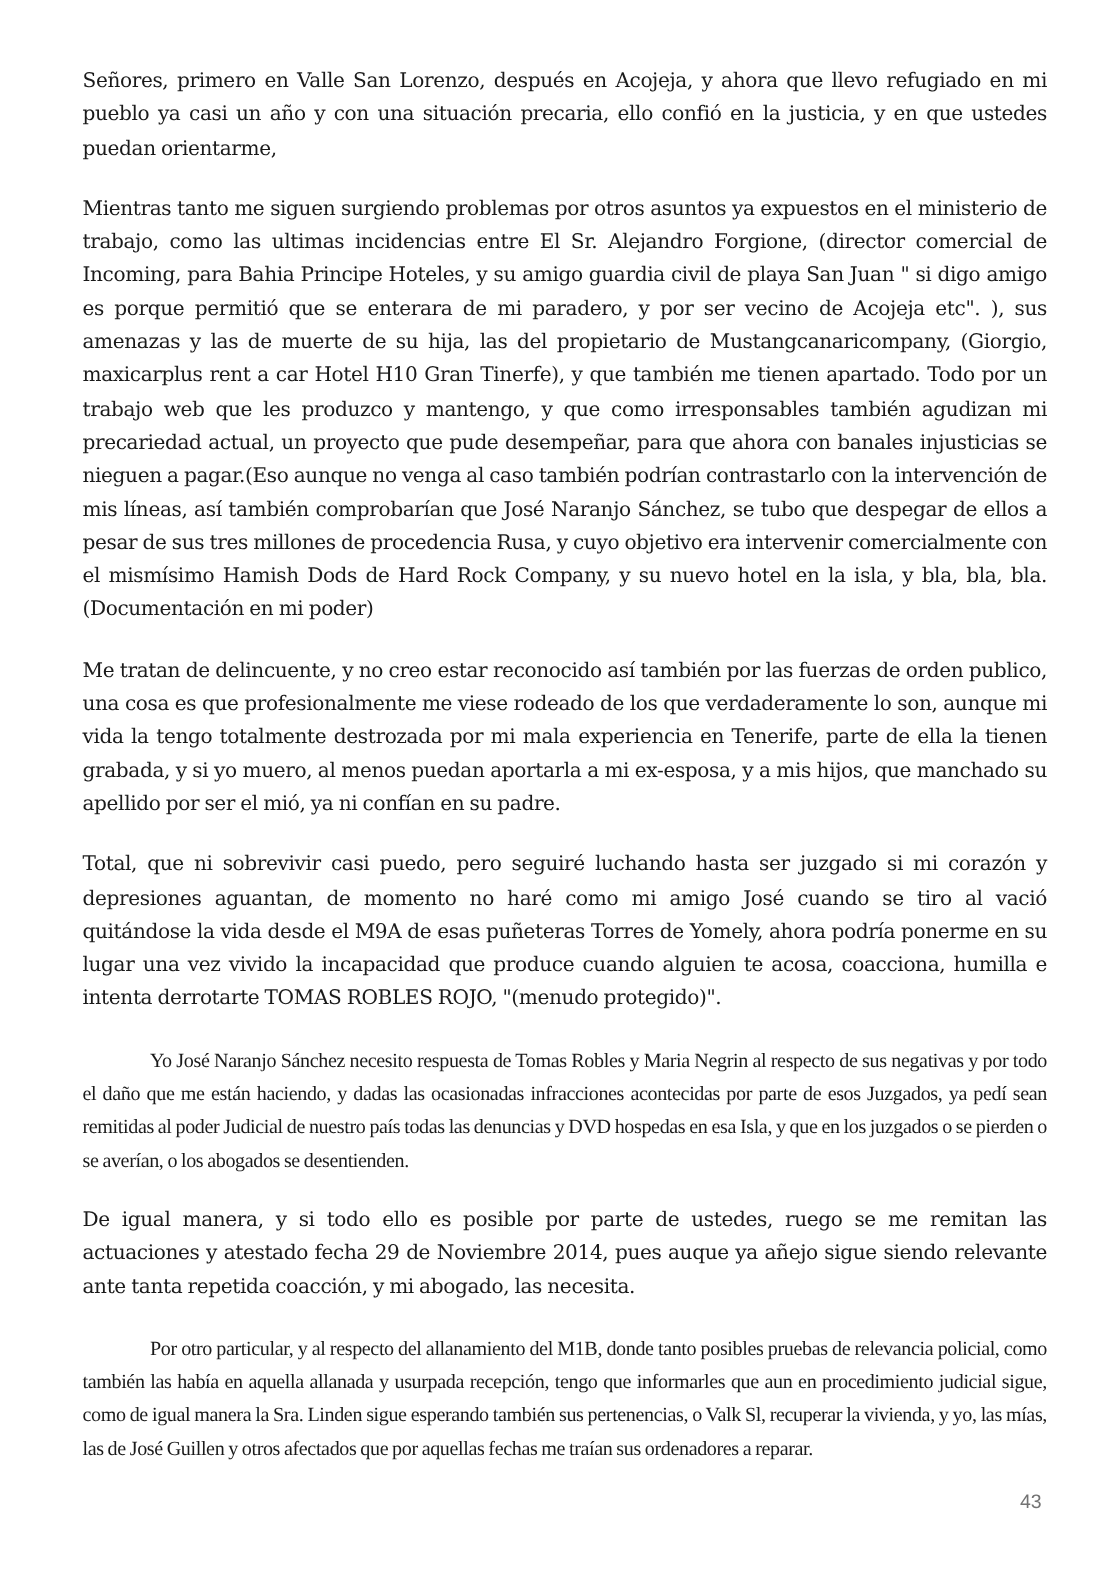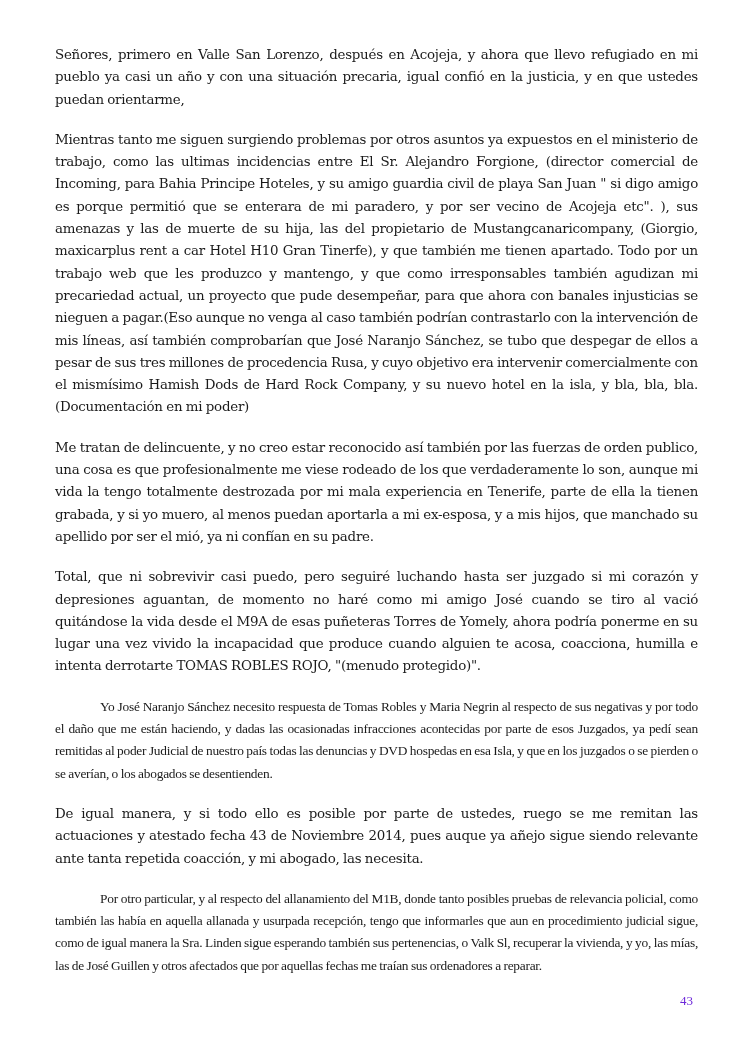--- a/index.html
+++ b/index.html
@@ -30,31 +30,31 @@
       word-spacing: -0.5px;
     }
     .para.indent {
       text-indent: 45px;
       font-family: Liberation Serif, serif;
     }
     .page-number {
       position: absolute;
       left: 680px;
       top: 993px;
-      font-family: Liberation Serif, serif;
+      font-family: Liberation Sans, sans-serif;
       font-size: 13px;
-      color: #6d28d9;
+      color: #737373;
     }
   </style>
 </head>
 <body>
 
 <div class="page">
-  <p class="para">Señores, primero en Valle San Lorenzo, después  en Acojeja, y ahora que llevo refugiado en mi pueblo ya casi un año y con una situación precaria, igual confió en la justicia, y en que ustedes puedan orientarme,</p>
+  <p class="para">Señores, primero en Valle San Lorenzo, después  en Acojeja, y ahora que llevo refugiado en mi pueblo ya casi un año y con una situación precaria, ello confió en la justicia, y en que ustedes puedan orientarme,</p>
   <p class="para">Mientras tanto  me siguen surgiendo problemas por otros asuntos ya expuestos en el ministerio de trabajo, como las ultimas incidencias entre El Sr. Alejandro Forgione, (director comercial de Incoming, para Bahia Principe Hoteles, y su amigo guardia civil de playa San Juan " si digo amigo es porque permitió que se enterara de mi paradero, y por ser vecino de Acojeja etc". ), sus amenazas y las de muerte de su hija, las  del propietario de Mustangcanaricompany, (Giorgio, maxicarplus rent a car Hotel H10 Gran Tinerfe), y que también me tienen apartado. Todo por un trabajo web que les produzco y mantengo, y que como irresponsables también agudizan mi precariedad actual, un proyecto que pude desempeñar, para que ahora con banales injusticias se nieguen a pagar.(Eso aunque no venga al caso también podrían contrastarlo con la intervención de mis líneas, así también comprobarían que José Naranjo Sánchez, se tubo que despegar de ellos a pesar de sus tres millones de procedencia Rusa, y cuyo objetivo era intervenir comercialmente con el mismísimo Hamish Dods de Hard Rock Company, y su nuevo hotel en la isla, y bla, bla, bla.(Documentación en mi poder)</p>
   <p class="para">Me tratan de delincuente, y no creo estar reconocido así también por las fuerzas de orden publico, una cosa es que profesionalmente me viese rodeado de los que verdaderamente lo son, aunque mi vida la tengo totalmente destrozada por mi mala experiencia en Tenerife, parte de ella la tienen grabada, y si yo muero, al menos puedan aportarla a mi ex-esposa, y a mis hijos, que manchado su apellido por ser el mió, ya ni confían en su padre.</p>
   <p class="para">Total, que ni sobrevivir casi puedo, pero seguiré luchando hasta ser juzgado si mi corazón y depresiones aguantan, de momento no haré como mi amigo José cuando se tiro al vació quitándose la vida desde el M9A de esas puñeteras Torres de Yomely, ahora podría ponerme en su lugar una vez vivido la incapacidad que produce cuando alguien te acosa, coacciona, humilla e intenta derrotarte TOMAS ROBLES ROJO, "(menudo protegido)".</p>
   <p class="para indent">Yo José Naranjo Sánchez necesito respuesta de Tomas Robles y Maria Negrin al respecto de sus negativas y por todo el daño que me están haciendo, y dadas las ocasionadas infracciones acontecidas por  parte de esos Juzgados, ya pedí sean remitidas al poder Judicial de nuestro país todas las denuncias y DVD hospedas en esa Isla, y que en los juzgados o se pierden o se averían, o los abogados se desentienden.</p>
-  <p class="para">De igual manera, y si todo ello es posible por parte de ustedes, ruego se me remitan las actuaciones y atestado fecha 43 de Noviembre 2014, pues auque ya añejo sigue siendo relevante ante tanta repetida coacción, y mi abogado, las necesita.</p>
+  <p class="para">De igual manera, y si todo ello es posible por parte de ustedes, ruego se me remitan las actuaciones y atestado fecha 29 de Noviembre 2014, pues auque ya añejo sigue siendo relevante ante tanta repetida coacción, y mi abogado, las necesita.</p>
   <p class="para indent">Por otro particular, y al respecto del allanamiento del M1B, donde tanto posibles pruebas de relevancia policial, como también las había en aquella allanada y usurpada recepción, tengo que informarles que aun en procedimiento judicial sigue, como de igual manera la Sra. Linden sigue esperando también sus pertenencias, o Valk Sl, recuperar la vivienda, y yo, las mías, las de José Guillen y otros afectados que por aquellas fechas me traían sus ordenadores a reparar.</p>
 </div>
 
 <div class="page-number">43</div>
 
 </body></html>

